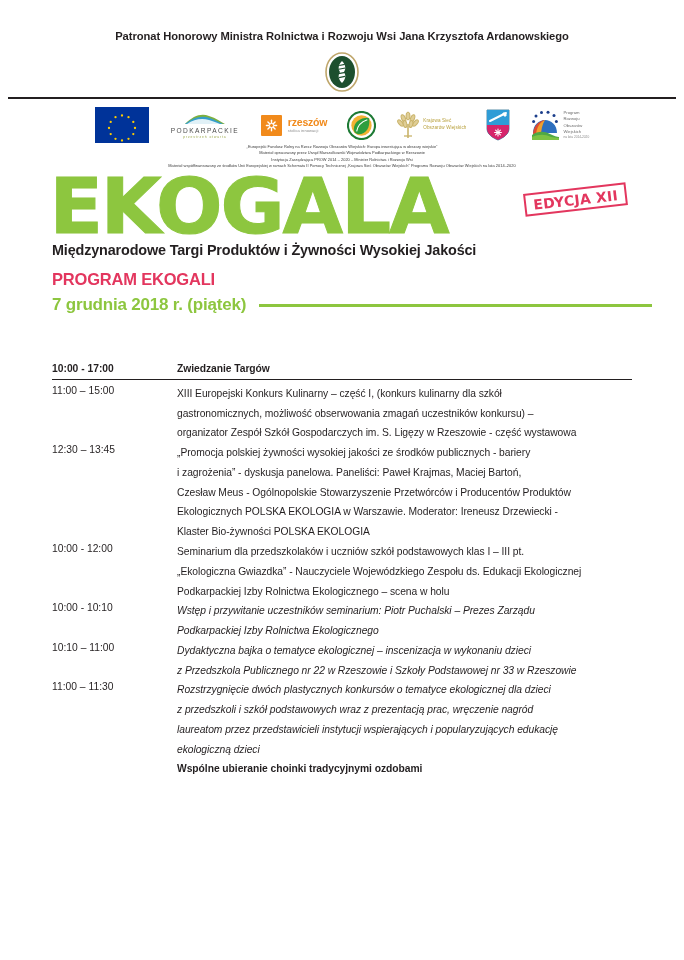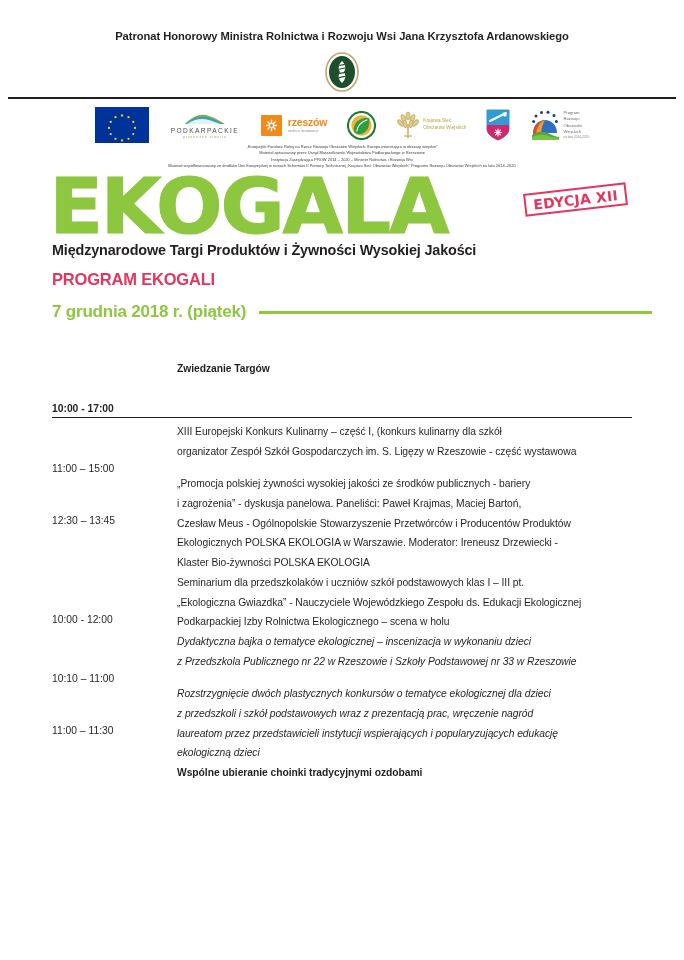--- a/index.html
+++ b/index.html
@@ -215,21 +215,21 @@
     font-weight: 700;
     color: #E3365E;
     letter-spacing: -0.2px;
   }
 
   .date-row {
     display: flex;
     align-items: center;
     padding-left: 52px;
     padding-right: 32px;
-    margin-top: 13px;
+    margin-top: 6px;
   }
   .date-text {
     font-size: 17px;
     font-weight: 700;
     color: #8DC63F;
     letter-spacing: -0.2px;
     white-space: nowrap;
   }
   .date-rule {
     flex: 1;
@@ -249,21 +249,20 @@
     display: flex;
     align-items: flex-start;
   }
   .sched-time {
     width: 125px;
     flex: 0 0 125px;
     font-size: 10.3px;
     color: #231f20;
     letter-spacing: 0px;
     padding-top: 1px;
-    margin-top: 40px;
   }
   .sched-desc {
     flex: 1;
     font-size: 10.3px;
     color: #231f20;
     letter-spacing: -0.05px;
   }
   .sched-desc .ln {
     display: block;
     line-height: 1.92;
@@ -462,20 +461,21 @@
       <div class="sched-row row-header">
         <div class="sched-time">10:00 - 17:00</div>
         <div class="sched-desc">
           <span class="ln">Zwiedzanie Targów</span>
         </div>
       </div>
       <div class="sched-row">
         <div class="sched-time">11:00 – 15:00</div>
         <div class="sched-desc">
           <span class="ln">XIII Europejski Konkurs Kulinarny – część I, (konkurs kulinarny dla szkół</span>
+          <span class="ln">gastronomicznych, możliwość obserwowania zmagań uczestników konkursu) –</span>
           <span class="ln">organizator Zespół Szkół Gospodarczych im. S. Ligęzy w Rzeszowie - część wystawowa</span>
         </div>
       </div>
       <div class="sched-row">
         <div class="sched-time">12:30 – 13:45</div>
         <div class="sched-desc">
           <span class="ln">„Promocja polskiej żywności wysokiej jakości ze środków publicznych - bariery</span>
           <span class="ln">i zagrożenia” - dyskusja panelowa. Paneliści: Paweł Krajmas, Maciej Bartoń,</span>
           <span class="ln">Czesław Meus - Ogólnopolskie Stowarzyszenie Przetwórców i Producentów Produktów</span>
           <span class="ln">Ekologicznych POLSKA EKOLOGIA w Warszawie. Moderator: Ireneusz Drzewiecki -</span>
@@ -484,20 +484,27 @@
       </div>
       <div class="sched-row">
         <div class="sched-time">10:00 - 12:00</div>
         <div class="sched-desc">
           <span class="ln">Seminarium dla przedszkolaków i uczniów szkół podstawowych klas I – III pt.</span>
           <span class="ln">„Ekologiczna Gwiazdka” - Nauczyciele Wojewódzkiego Zespołu ds. Edukacji Ekologicznej</span>
           <span class="ln"> Podkarpackiej Izby Rolnictwa Ekologicznego – scena w holu</span>
         </div>
       </div>
       <div class="sched-row italic">
+        <div class="sched-time">10:00 - 10:10</div>
+        <div class="sched-desc">
+          <span class="ln">Wstęp i przywitanie uczestników seminarium: Piotr Puchalski – Prezes Zarządu</span>
+          <span class="ln">Podkarpackiej Izby Rolnictwa Ekologicznego</span>
+        </div>
+      </div>
+      <div class="sched-row italic">
         <div class="sched-time">10:10 – 11:00</div>
         <div class="sched-desc">
           <span class="ln">Dydaktyczna bajka o tematyce ekologicznej – inscenizacja w wykonaniu dzieci</span>
           <span class="ln">z Przedszkola Publicznego nr 22 w Rzeszowie i Szkoły Podstawowej nr 33 w Rzeszowie</span>
         </div>
       </div>
       <div class="sched-row italic">
         <div class="sched-time">11:00 – 11:30</div>
         <div class="sched-desc">
           <span class="ln">Rozstrzygnięcie dwóch plastycznych konkursów o tematyce ekologicznej dla dzieci</span>

